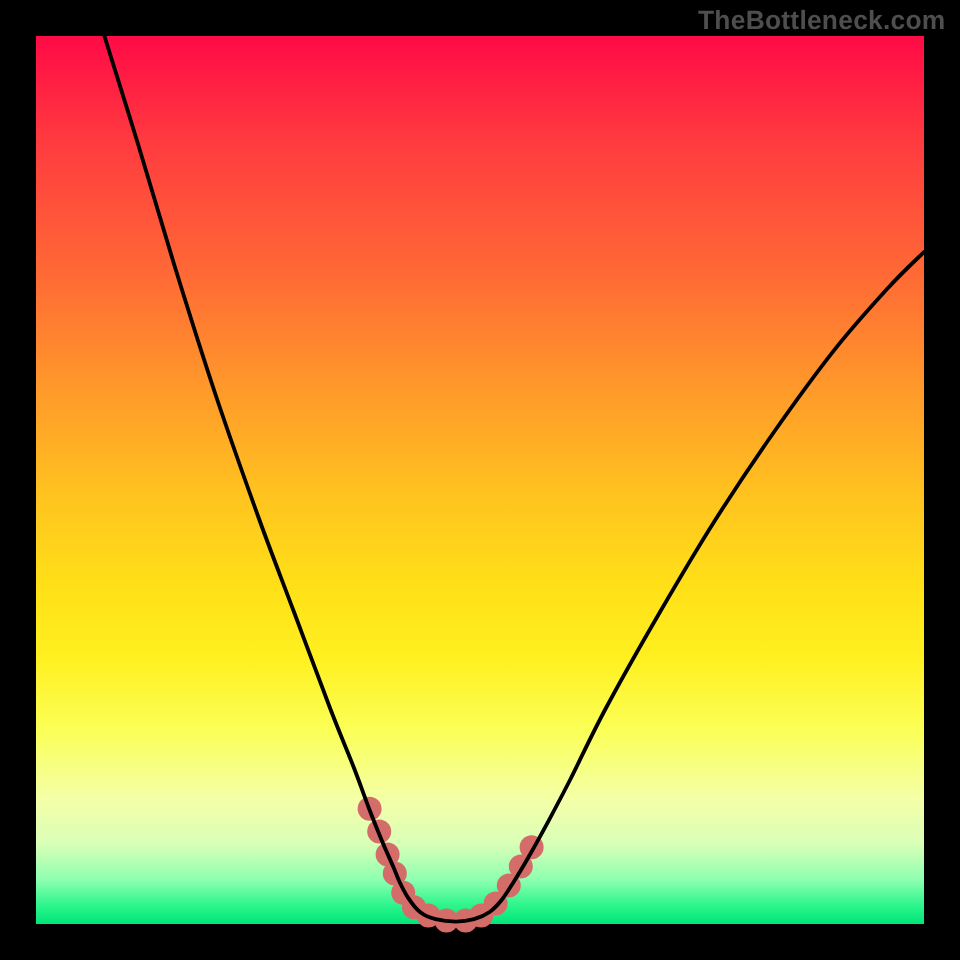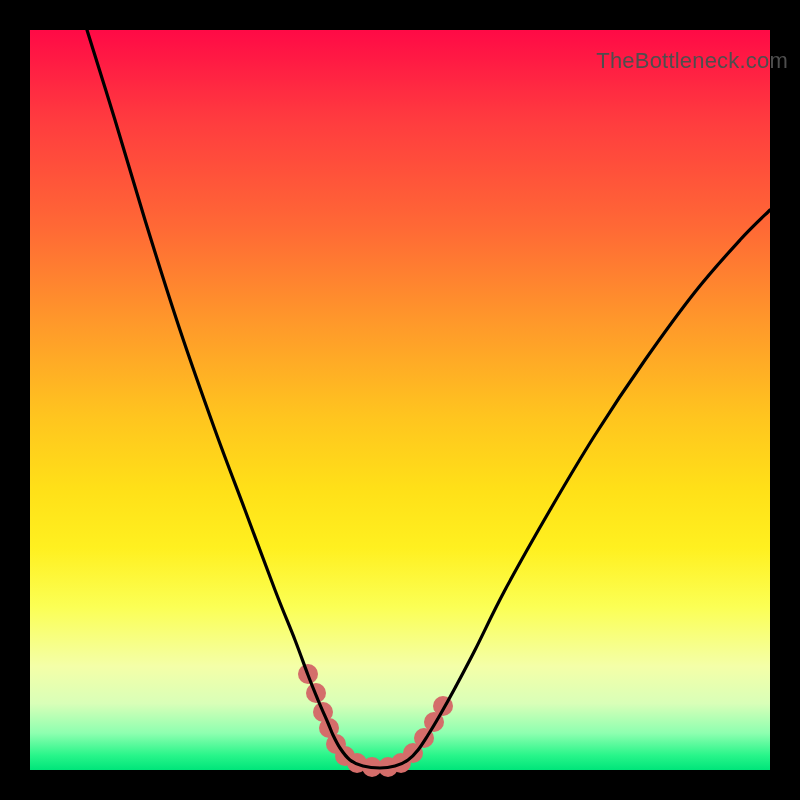--- a/index.html
+++ b/index.html
@@ -40,23 +40,22 @@
       #29f58a 98%,
       #00e57a 100%
     );
   }
   .watermark {
     position: absolute;
     top: 4px;
     right: 12px;
     color: #4e4e4e;
     font-size: 22px;
-    font-weight: 400;
+    font-weight: 700;
     letter-spacing: 0.2px;
-    margin-top: 44px;
   }
   svg.curve {
     position: absolute;
     left: 30px;
     top: 30px;
     width: 740px;
     height: 740px;
     overflow: visible;
   }
 </style>

